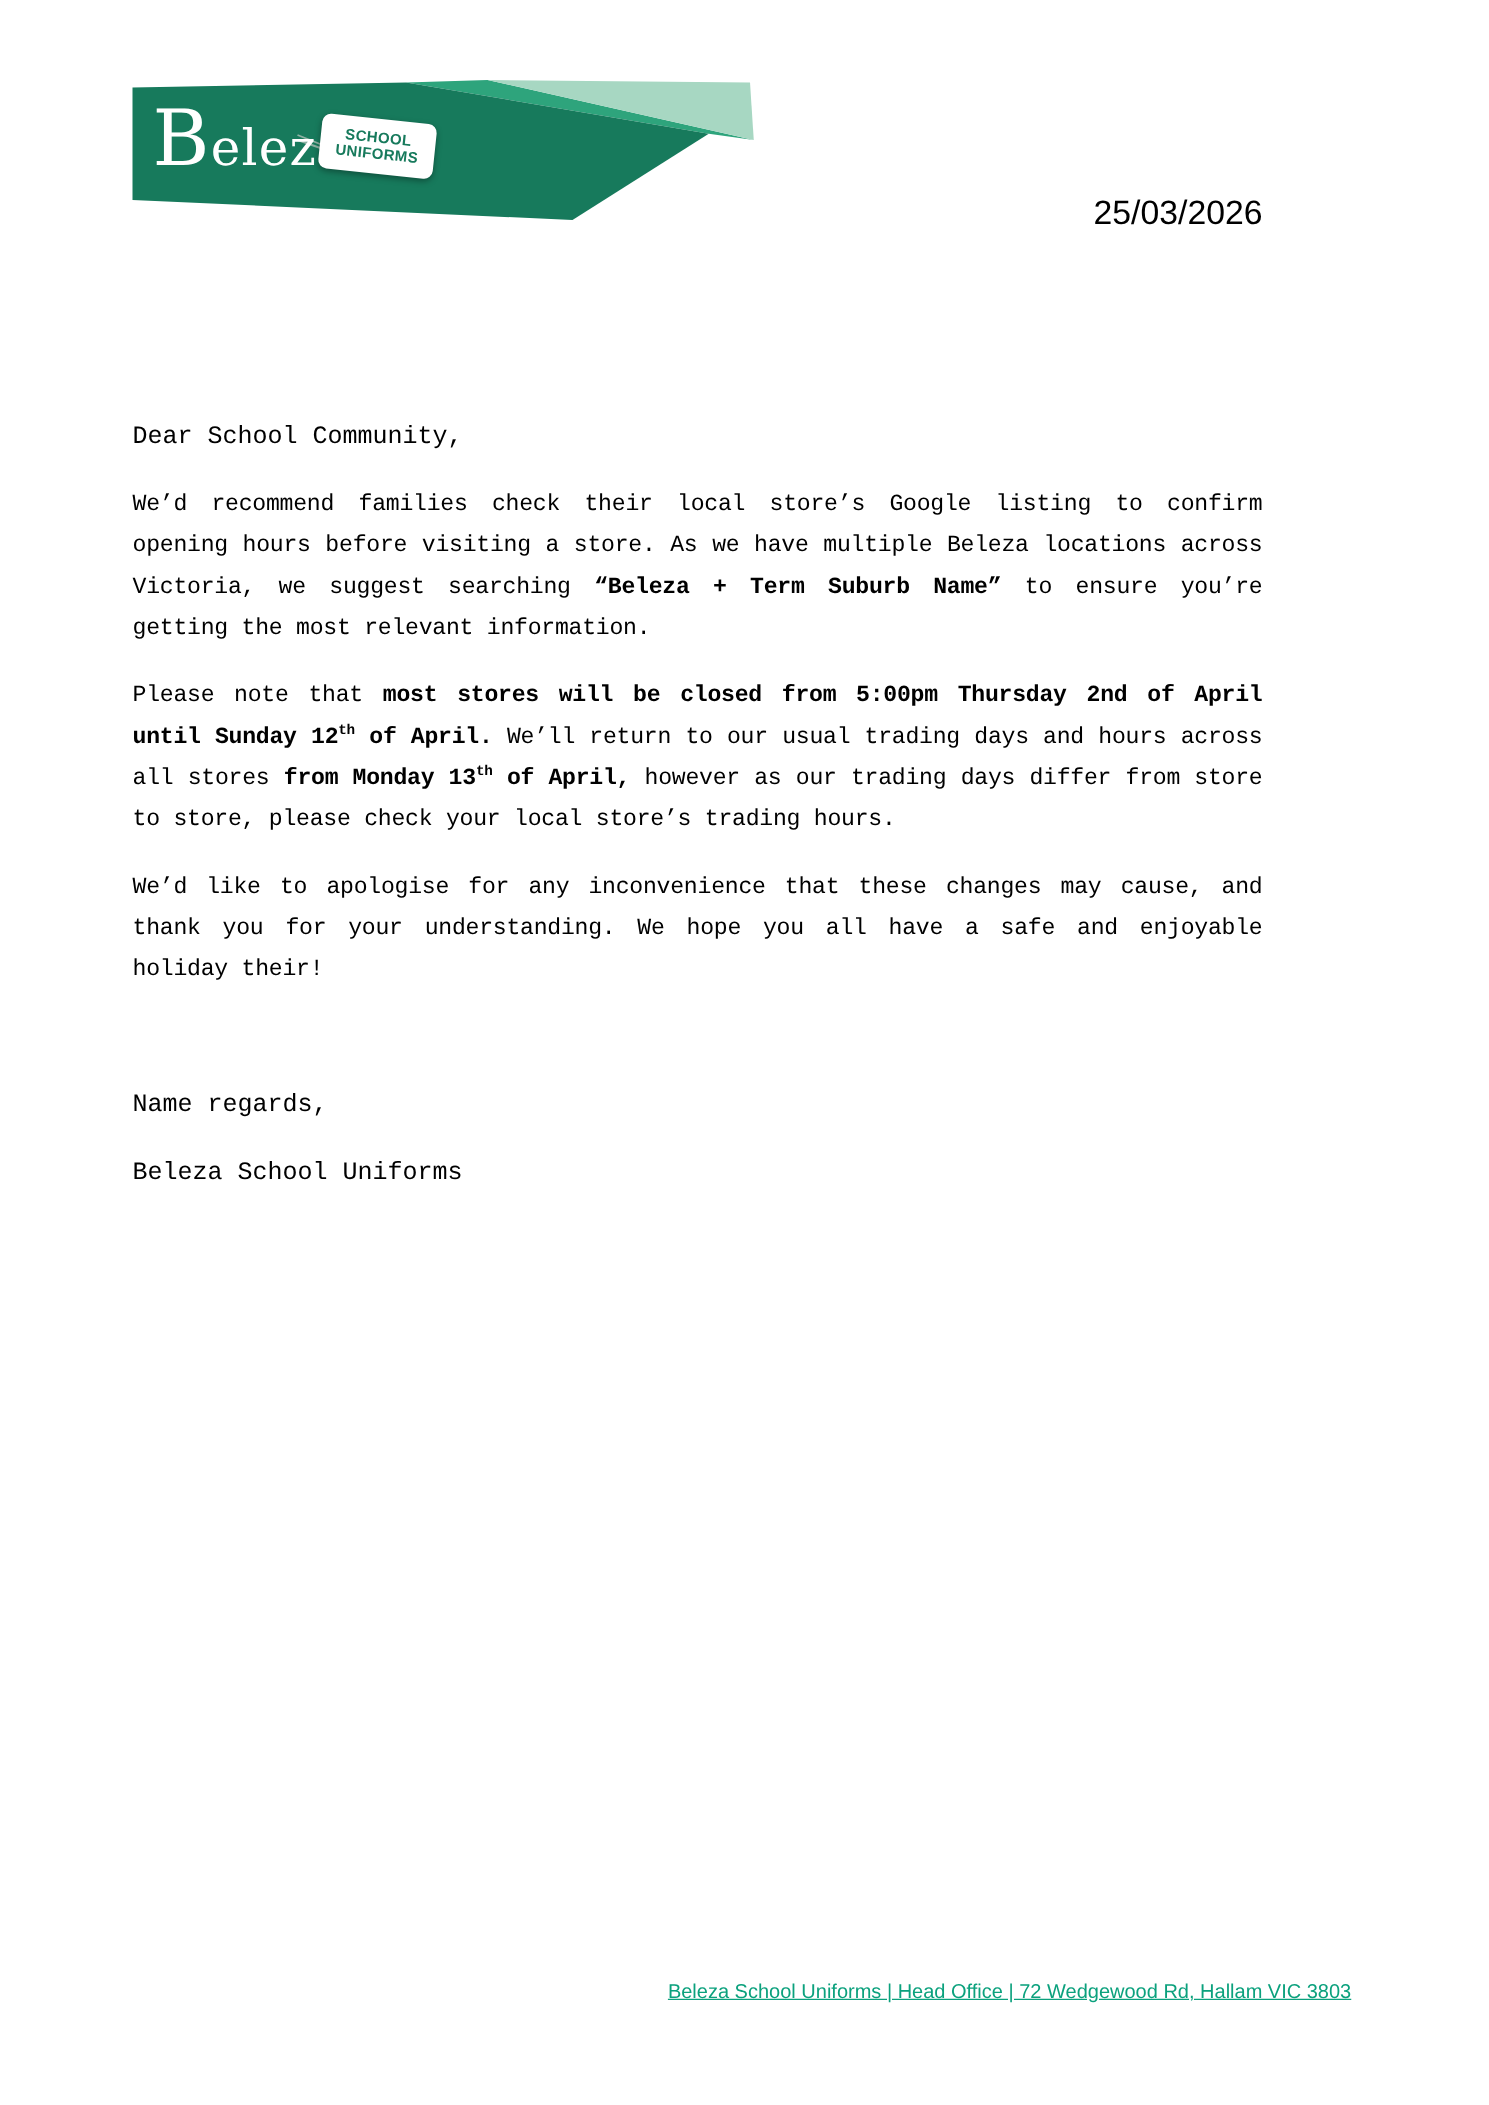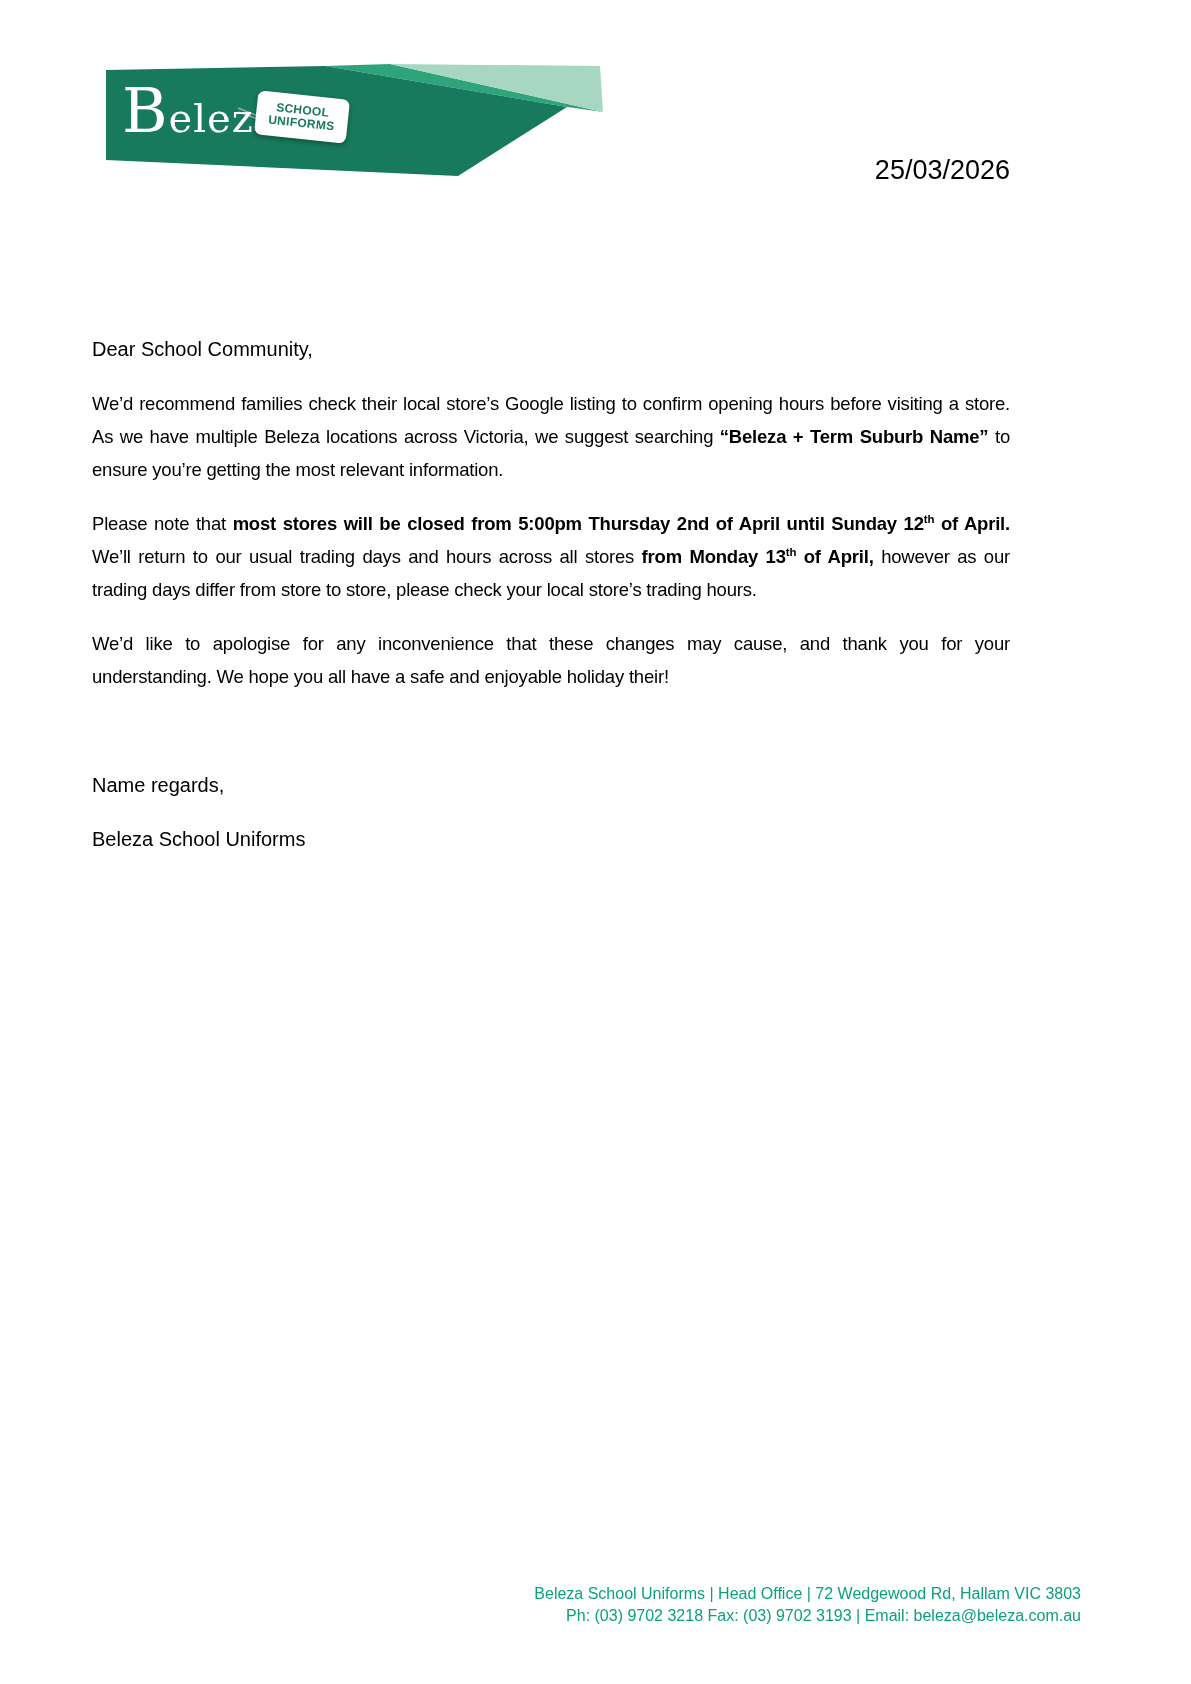--- a/index.html
+++ b/index.html
@@ -20,22 +20,22 @@
     position:absolute;left:156px;top:33px;width:92px;height:44px;background:#fff;
     border-radius:7px;transform:rotate(6deg);box-shadow:0 2px 5px rgba(0,0,0,0.35);
     display:flex;flex-direction:column;justify-content:center;align-items:center;
     font-weight:bold;font-size:12px;line-height:13px;letter-spacing:0.3px;
   }
   
   .date{
     position:absolute;top:157px;right:181px;font-size:27px;line-height:26px;margin-left:30px;
   }
   .letter{
-    position:absolute;left:92px;right:181px;top:333px;
-    font-size:18.5px;line-height:33px;letter-spacing:-0.2px;
+    position:absolute;left:106px;right:181px;top:333px;
+    font-size:18.5px;line-height:33px;letter-spacing:-0.2px;font-family:Liberation Mono, monospace;
   }
   .letter p{margin:0 0 21px 0;}
   .salutation,.subject,.closing,.signature{font-size:20px;letter-spacing:0;}
   .subject{font-weight:bold;}
   .para{text-align:justify;}
   .closing{margin-top:76px !important;}
   .b{font-weight:bold;}
   sup{font-size:0.62em;line-height:0;vertical-align:super;}
   
   .footer{
@@ -71,16 +71,15 @@
   <p class="salutation">Dear School Community,</p>
   <div>
       <p class="para"><span>We’d recommend families check their local store’s Google listing to confirm opening hours before visiting a store. As we have multiple Beleza locations across Victoria, we suggest searching </span><span class="b">“Beleza + Term Suburb Name”</span><span> to ensure you’re getting the most relevant information.</span></p>
       <p class="para"><span>Please note that </span><span class="b">most stores will be closed from 5:00pm Thursday 2nd of April until Sunday 12</span><sup class="b">th</sup><span class="b"> of April.</span><span> We’ll return to our usual trading days and hours across all stores </span><span class="b">from Monday 13</span><sup class="b">th</sup><span class="b"> of April,</span><span> however as our trading days differ from store to store, please check your local store’s trading hours.</span></p>
       <p class="para"><span>We’d like to apologise for any inconvenience that these changes may cause, and thank you for your understanding. We hope you all have a safe and enjoyable holiday their!</span></p>
     </div>
   <p class="closing">Name regards,</p>
   <p class="signature">Beleza School Uniforms</p>
 </div>
 
-<div class="footer" style="color: rgb(11, 161, 125);">
+<div class="footer" style="color: rgb(11, 161, 125); text-decoration: underline;">
   <div>Beleza School Uniforms | Head Office | 72 Wedgewood Rd, Hallam VIC 3803</div>
-  <div>Ph: (03) 9702 3218 Fax: (03) 9702 3193 | Email: beleza@beleza.com.au</div>
 </div>
 
 </body></html>

